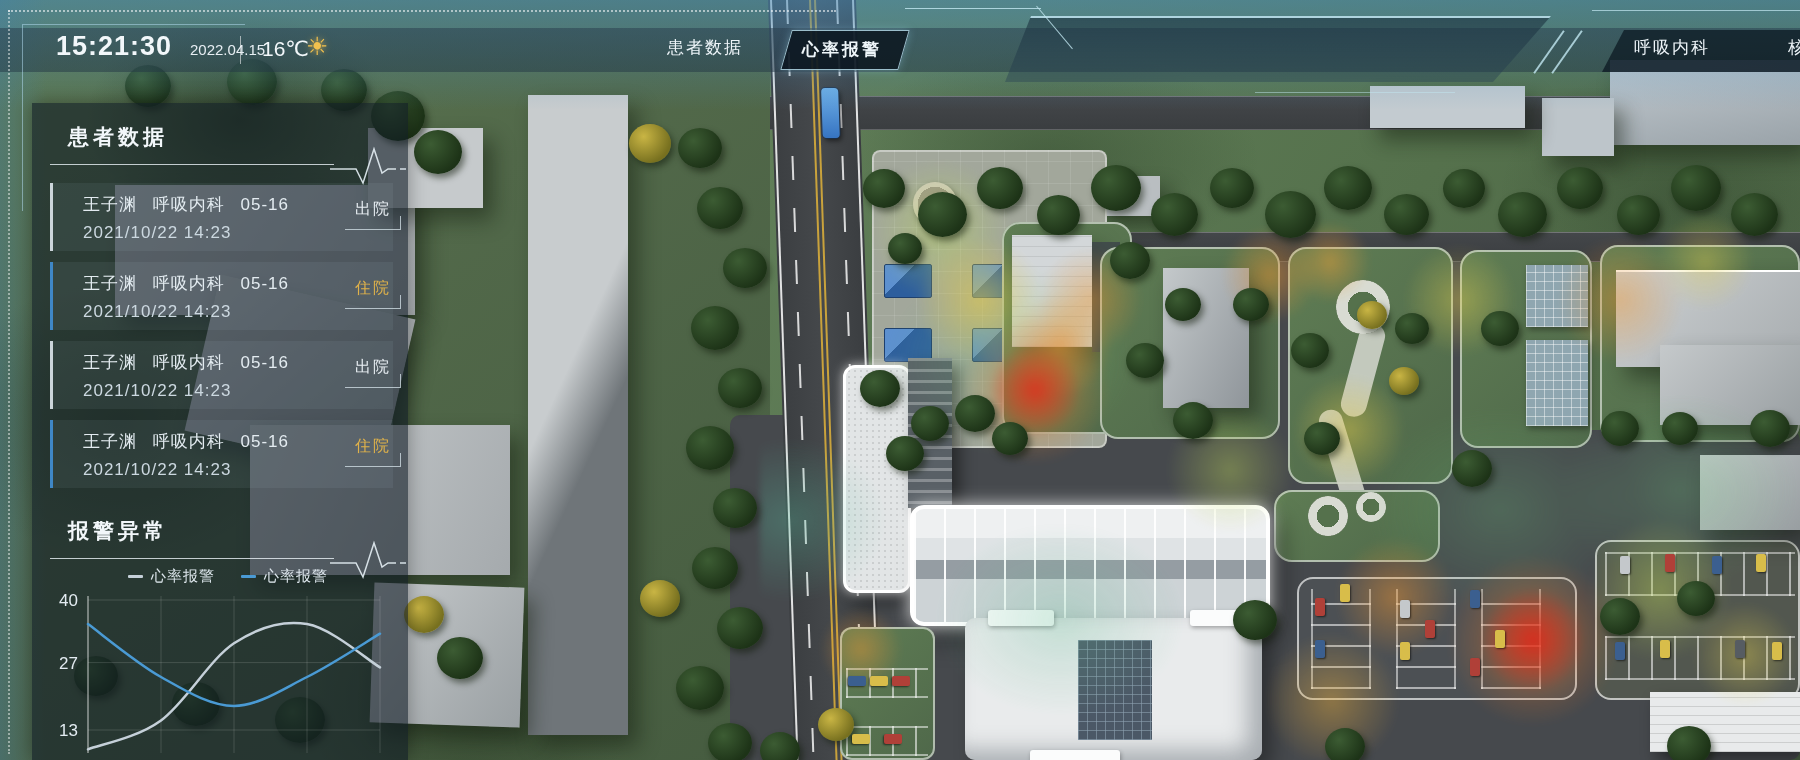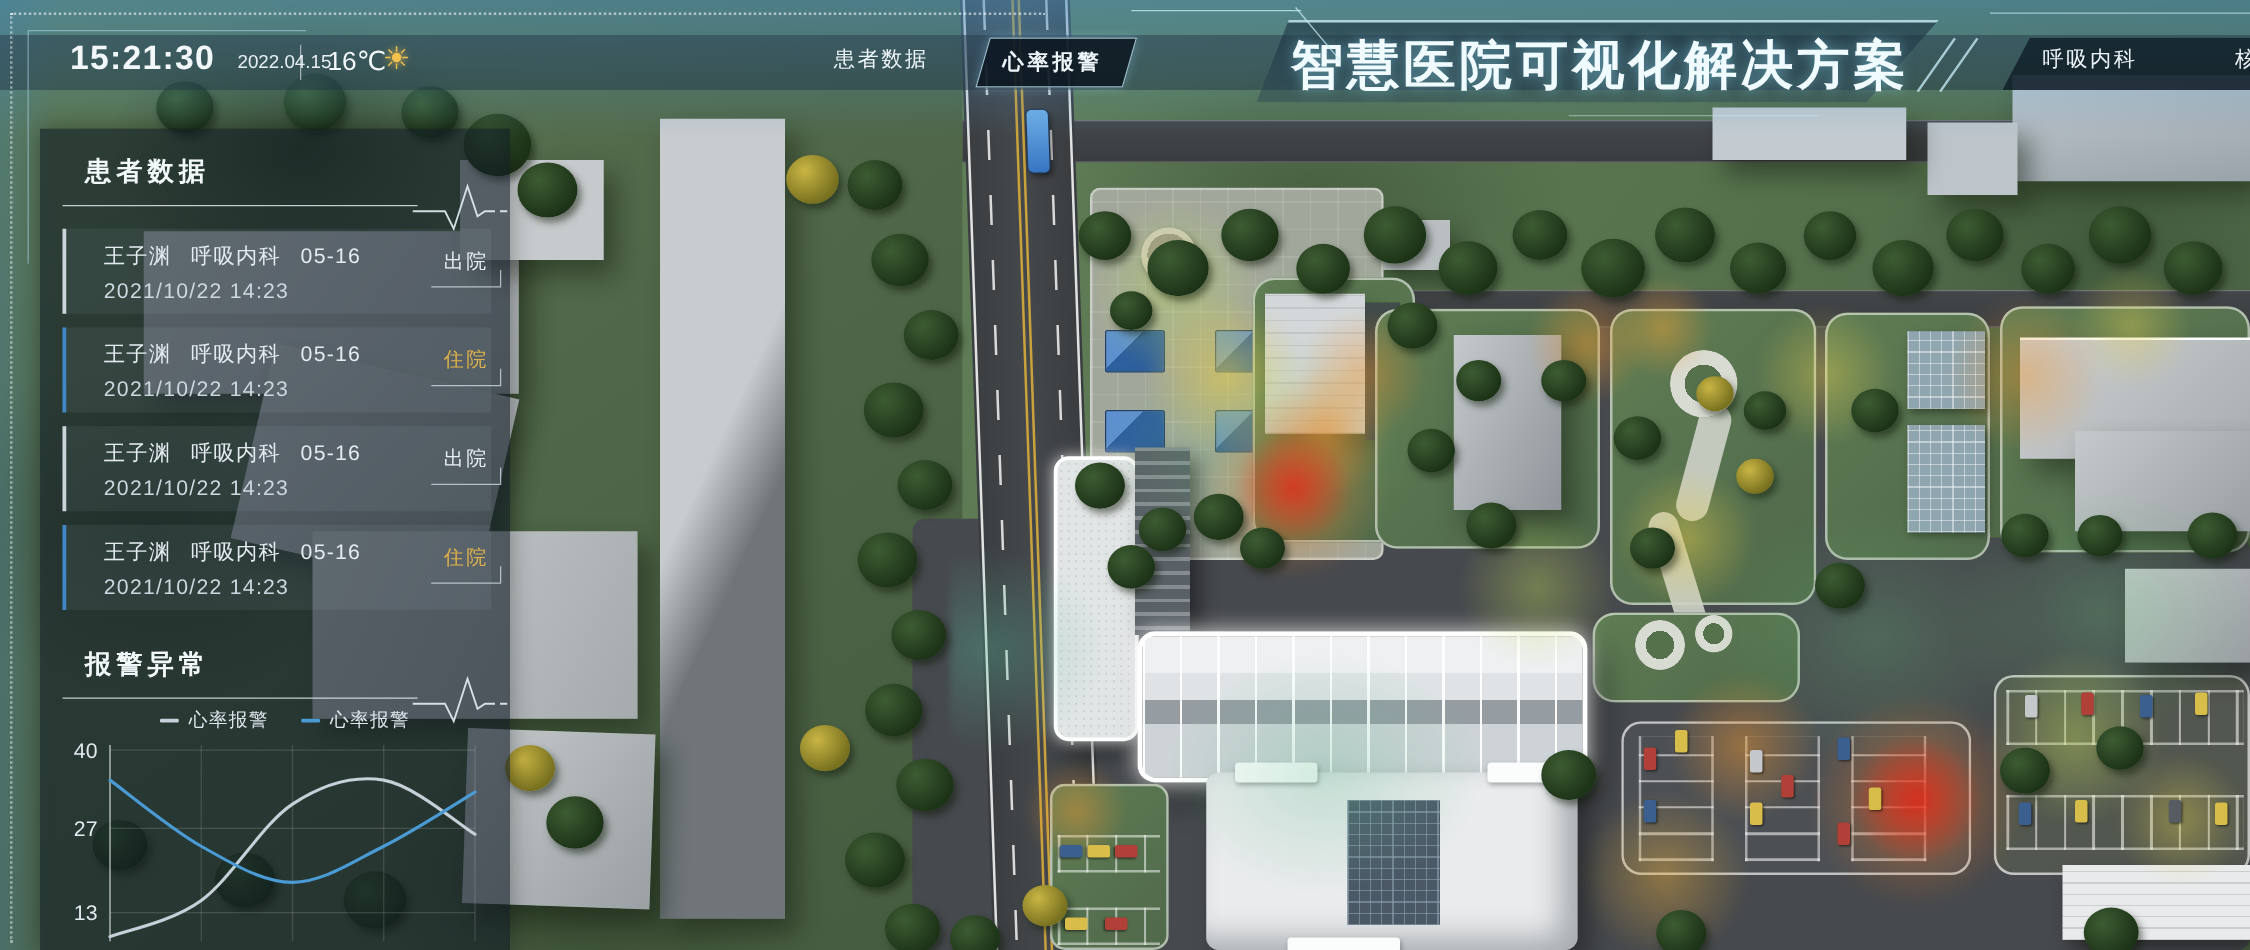--- a/index.html
+++ b/index.html
@@ -329,21 +329,20 @@
     <div class="clock-date">2022.04.15</div>
     <div class="vdivider"></div>
     <div class="temp">16℃</div>
     <div class="sun">☀</div>
 
     <div class="tab" style="left:667px;">患者数据</div>
     <div class="tab-badge"></div>
     <div class="tab tab-active">心率报警</div>
 
     <div class="banner"></div>
-    <div class="title">智慧医院可视化解决方案</div>
     <div class="deco" style="left:905px;top:8px;width:136px;height:1px;"></div>
     <div class="deco" style="left:1036px;top:6px;width:1px;height:56px;transform:rotate(-40deg);transform-origin:top;"></div>
     <div class="deco" style="left:1255px;top:92px;width:200px;height:1px;opacity:.6;"></div>
     <div class="deco" style="left:1548px;top:26px;width:2px;height:52px;transform:rotate(35deg);"></div>
     <div class="deco" style="left:1566px;top:26px;width:2px;height:52px;transform:rotate(35deg);"></div>
 
     <div class="rline"></div>
     <div class="rband"></div>
     <div class="tab" style="left:1634px;">呼吸内科</div>
     <div class="tab" style="left:1788px;">核</div>

